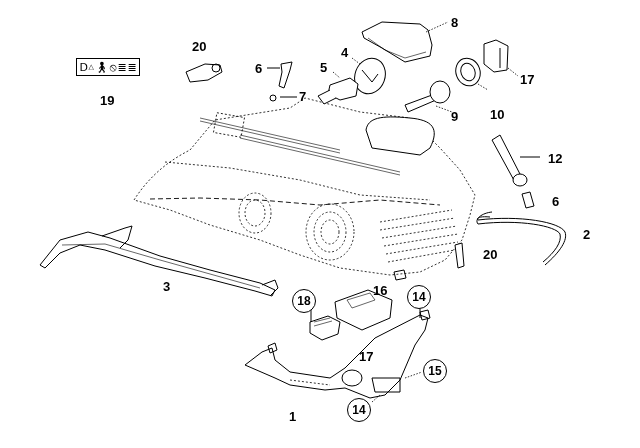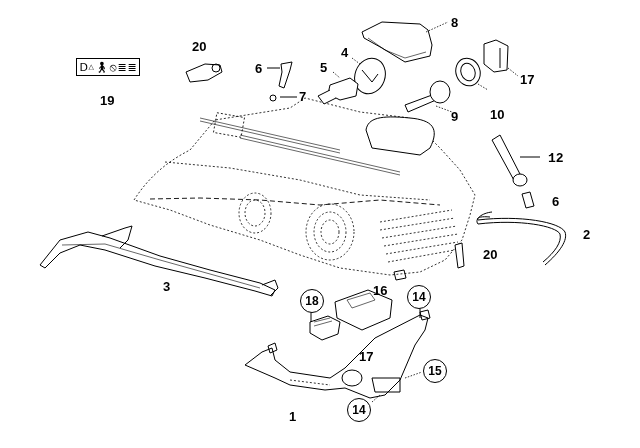--- a/index.html
+++ b/index.html
@@ -169,24 +169,24 @@
 <span class="lbl" style="left:583px;top:228px;">2</span>
 <span class="lbl" style="left:163px;top:280px;">3</span>
 <span class="lbl" style="left:341px;top:46px;">4</span>
 <span class="lbl" style="left:320px;top:61px;">5</span>
 <span class="lbl" style="left:255px;top:62px;">6</span>
 <span class="lbl" style="left:299px;top:90px;">7</span>
 <span class="lbl" style="left:451px;top:16px;">8</span>
 <span class="lbl" style="left:451px;top:110px;">9</span>
 <span class="lbl" style="left:490px;top:88px;margin-top:20px;">10</span>
 <span class="lbl" style="left:520px;top:73px;">17</span>
-<span class="lbl" style="left:548px;top:152px;font-family:Liberation Mono, monospace;">12</span>
+<span class="lbl" style="left:548px;top:152px;">12</span>
 <span class="lbl" style="left:552px;top:195px;">6</span>
 <span class="circ" style="left:407px;top:285px;">14</span>
 <span class="circ" style="left:347px;top:398px;">14</span>
 <span class="circ" style="left:423px;top:359px;text-align:center;">15</span>
 <span class="lbl" style="left:373px;top:278px;margin-top:6px;">16</span>
 <span class="lbl" style="left:316px;top:350px;margin-left:43px;">17</span>
-<span class="circ" style="left:300px;top:289px;">18</span>
+<span class="circ" style="left:292px;top:289px;">18</span>
 <span class="lbl" style="left:100px;top:94px;">19</span>
 <span class="lbl" style="left:192px;top:40px;">20</span>
 <span class="lbl" style="left:483px;top:248px;">20</span>
 </div>
 
 </body></html>

